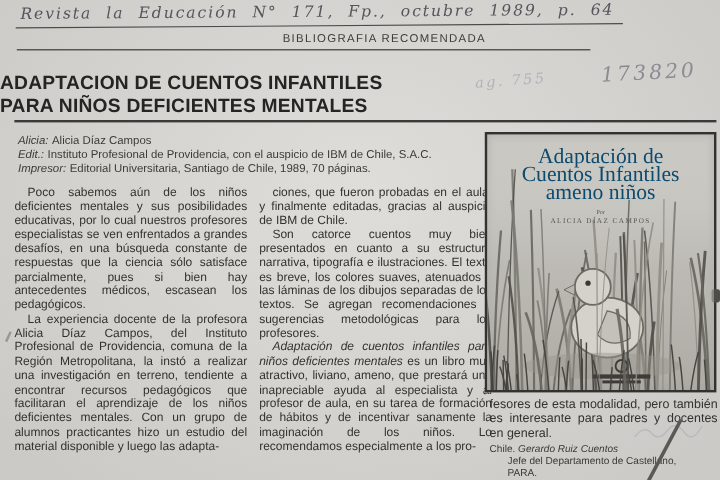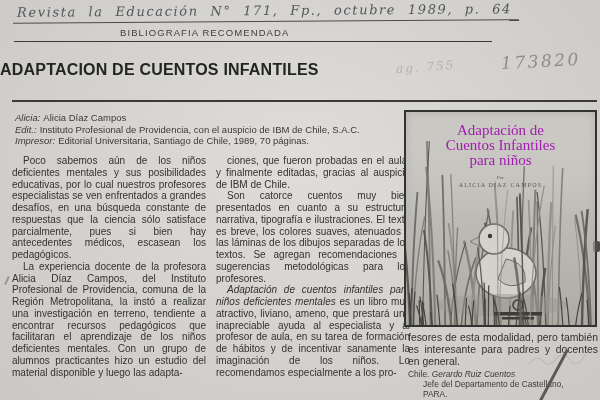--- a/index.html
+++ b/index.html
@@ -20,21 +20,21 @@
     left:13px; top:2px; width:506px;
     font-family:"DejaVu Serif", serif; font-style:italic;
     font-size:13px; letter-spacing:1.6px; word-spacing:6px;
     color:var(--pen,#55555c);
     border-bottom:1.5px solid #4c4b49;
     padding:1px 0 3px 4px;
     transform:rotate(-.4deg);
     white-space:nowrap;
   }
   .banner {
-    left:120px; top:27px; width:285px; text-align:left;
+    left:120px; top:27px; width:285px; text-align:right;
     font-size:9.5px; letter-spacing:1.1px; color:#3e3d3a;
   }
   .rule-banner { left:14px; top:41px; width:478px; border-top:1.6px solid #3b3a38; }
 
   .pencil-faint {
     left:396px; top:60px; font-family:"DejaVu Serif",serif; font-style:italic;
     font-size:12px; color:#b3b1b8; letter-spacing:2px; transform:rotate(-4deg);
   }
   .pencil-number {
     left:501px; top:51px; font-family:"DejaVu Serif",serif; font-style:italic;
@@ -58,21 +58,21 @@
   
   .cover {
     left:404px; top:110px; width:193px; height:217px;
     background:var(--cover,#cac8c3);
     border:2px solid #323230;
     box-shadow:inset 0 0 8px rgba(0,0,0,.12);
     overflow:hidden;
   }
   .cover-title {
     position:relative; z-index:2; margin-top:11px; text-align:center;
-    font-family:"Liberation Serif", serif; font-size:15px; line-height:15px; color:#a21caf;
+    font-family:"Liberation Serif", serif; font-size:18px; line-height:15px; color:#0c4a6e;
   }
   .cover-por { position:relative; z-index:2; margin-top:7px; text-align:center; font-family:"Liberation Serif",serif; font-size:5px; color:#56554f; }
   .cover-author { position:relative; z-index:2; margin-top:2px; text-align:center; font-family:"Liberation Serif",serif; font-size:6px; letter-spacing:1.2px; color:#56554f; }
   .cover svg { position:absolute; left:0; bottom:0; z-index:1; }
 
   #col3 { left:408px; top:332px; width:190px; font-size:10.4px; line-height:11.75px; text-align:justify; color:#33322f; }
   .credit { left:408px; top:369px; font-size:8.4px; line-height:10px; color:#3b3a37; }
   .credit .ind { padding-left:15px; }
 
   
@@ -87,20 +87,21 @@
 <div class="abs hand-note">Revista la Educación N° 171, Fp., octubre 1989, p. 64</div>
 
 <div class="abs banner">BIBLIOGRAFIA RECOMENDADA</div>
 <div class="abs rule-banner"></div>
 
 <div class="abs pencil-faint">ag. 755</div>
 <div class="abs pencil-number">173820</div>
 
 <div class="abs title">
   <div>ADAPTACION DE CUENTOS INFANTILES</div>
+  <div>PARA NIÑOS DEFICIENTES MENTALES</div>
 </div>
 <div class="abs rule-title"></div>
 
 <div class="abs meta">
   <div><span class="lab">Alicia:</span><span>Alicia Díaz Campos</span></div>
   <div><span class="lab">Edit.:</span><span>Instituto Profesional de Providencia, con el auspicio de IBM de Chile, S.A.C.</span></div>
   <div><span class="lab">Impresor:</span><span>Editorial Universitaria, Santiago de Chile, 1989, 70 páginas.</span></div>
 </div>
 
 <div id="col1" class="abs body-col">
@@ -111,21 +112,21 @@
 <div id="col2" class="abs body-col">
   <p>ciones, que fueron probadas en el aula, y finalmente editadas, gracias al auspicio de IBM de Chile.</p>
   <p>Son catorce cuentos muy bien presentados en cuanto a su estructura narrativa, tipografía e ilustraciones. El texto es breve, los colores suaves, atenuados y las láminas de los dibujos separadas de los textos. Se agregan recomendaciones y sugerencias metodológicas para los profesores.</p>
   <p><span class="it">Adaptación de cuentos infantiles para niños deficientes mentales</span><span> es un libro muy atractivo, liviano, ameno, que prestará una inapreciable ayuda al especialista y al profesor de aula, en su tarea de formación de hábitos y de incentivar sanamente la imaginación de los niños. Lo recomendamos especialmente a los pro-</span></p>
 </div>
 
 <div class="abs cover">
   <div class="cover-title">
     <div>Adaptación de</div>
     <div>Cuentos Infantiles</div>
-    <div>para niños</div>
+    <div>ameno niños</div>
   </div>
   <div class="cover-por">Por</div>
   <div class="cover-author">ALICIA DÍAZ CAMPOS</div>
   <svg id="illustration" width="189" height="190" viewBox="0 0 189 190">
     <defs>
       <linearGradient id="gfade" x1="0" y1="0" x2="0" y2="1">
         <stop offset="0" stop-color="#c9c7c2" stop-opacity="0"></stop>
         <stop offset="0.45" stop-color="#b1afa8" stop-opacity="0.55"></stop>
         <stop offset="1" stop-color="#a5a39c" stop-opacity="0.8"></stop>
       </linearGradient>

